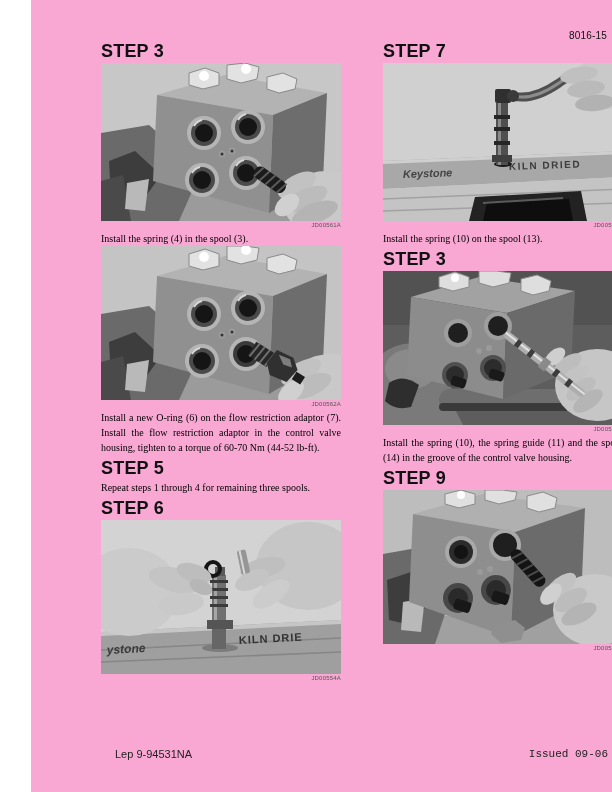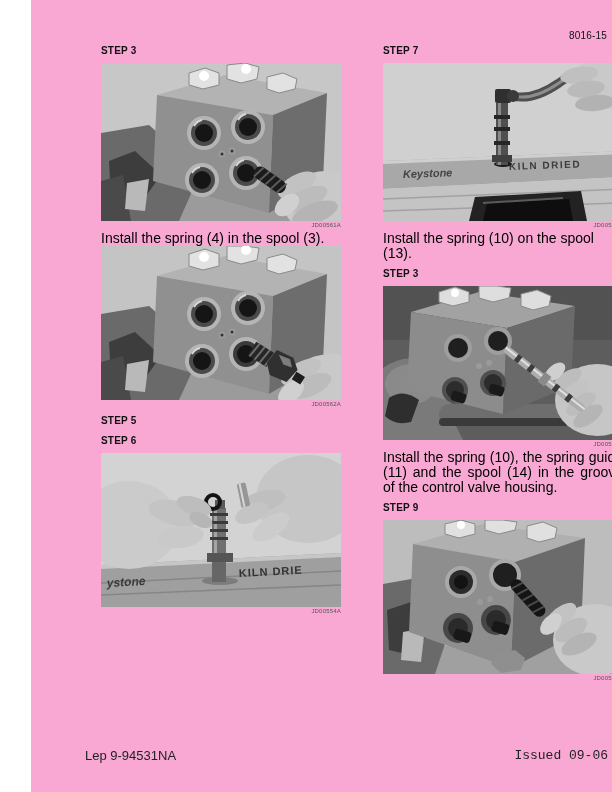--- a/index.html
+++ b/index.html
@@ -4,28 +4,28 @@
 <style>
   html,body{margin:0;padding:0;background:#ffffff;}
   .page{
     position:relative;width:612px;height:792px;background:#f9a8d4;
     font-family:"Liberation Sans", sans-serif;color:#111;overflow:hidden;margin-left:31px;
   }
   .page-number{position:absolute;top:30px;right:36px;font-size:10px;letter-spacing:.2px;}
   .col{position:absolute;top:44px;width:240px;}
   .col-left{left:70px;}
   .col-right{left:352px;}
-  .step-heading{font-size:10px;font-weight:bold;line-height:14px;margin:0 0 5px 0;letter-spacing:.2px;}
+  .step-heading{font-size:18px;font-weight:bold;line-height:14px;margin:0 0 5px 0;letter-spacing:.2px;}
   .step-heading.mt{margin-top:6px;}
   .photo{width:240px;display:block;background:#c9c9c9;}
   .photo svg{display:block;width:240px;}
   .photo-label{font-size:6px;line-height:7px;color:#555;text-align:right;margin:1px 0 2px 0;letter-spacing:.2px;}
-  .caption{font-size:14px;line-height:15px;text-align:justify;margin:0 0 0 0;color:#000;}
+  .caption{font-size:10px;line-height:15px;text-align:justify;margin:0 0 0 0;color:#000;font-family:Liberation Serif, serif;}
   .caption.single{text-align:left;}
-  .footer{position:absolute;top:748px;left:54px;right:35px;font-size:13px;color:#222;}
+  .footer{position:absolute;top:748px;left:84px;right:35px;font-size:11px;color:#222;}
   .footer .left{float:left;}
   .footer .right{float:right;font-family:Liberation Mono, monospace;}
 </style>
 </head>
 <body>
 
 <div class="page">
 
   <div class="page-number">8016-15</div>
 
@@ -162,22 +162,24 @@
         <g transform="rotate(32 172 118)">
           <rect x="146" y="108" width="22" height="16" fill="#262626"></rect>
           <path d="M150,108 l-2,16 M156,108 l-2,16 M162,108 l-2,16 M168,108 l-2,16" stroke="#6e6e6e" stroke-width="2" fill="none"></path>
           <polygon points="168,104 186,102 196,110 193,126 175,129 166,120" fill="#303030"></polygon>
           <polygon points="172,107 184,105 190,111 181,113" fill="#7d7d7d"></polygon>
           <rect x="196" y="112" width="10" height="9" fill="#1d1d1d"></rect>
         </g>
       </svg>
     </div>
     <div class="photo-label">JD00562A</div>
+    <div class="caption">Install a new O-ring (6) on the flow restriction adaptor (7). Install the flow restriction adaptor in the control valve housing, tighten to a torque of 60-70 Nm (44-52 lb-ft).</div>
 
     <div class="step-heading mt">STEP 5</div>
+    <div class="caption single">Repeat steps 1 through 4 for remaining three spools.</div>
 
     <div class="step-heading mt">STEP 6</div>
 
     <div class="photo">
       <svg viewBox="0 0 240 154" width="240" height="154">
         <rect width="240" height="154" fill="#d3d3d3"></rect>
         <g>
           <polygon points="0,112 240,100 240,154 0,154" fill="#9f9f9f"></polygon>
           <polygon points="0,112 240,100 240,104 0,116" fill="#c6c6c6"></polygon>
           <path d="M0,130 L240,118 M0,142 L240,132" stroke="#868686" stroke-width="1.5" fill="none"></path>

